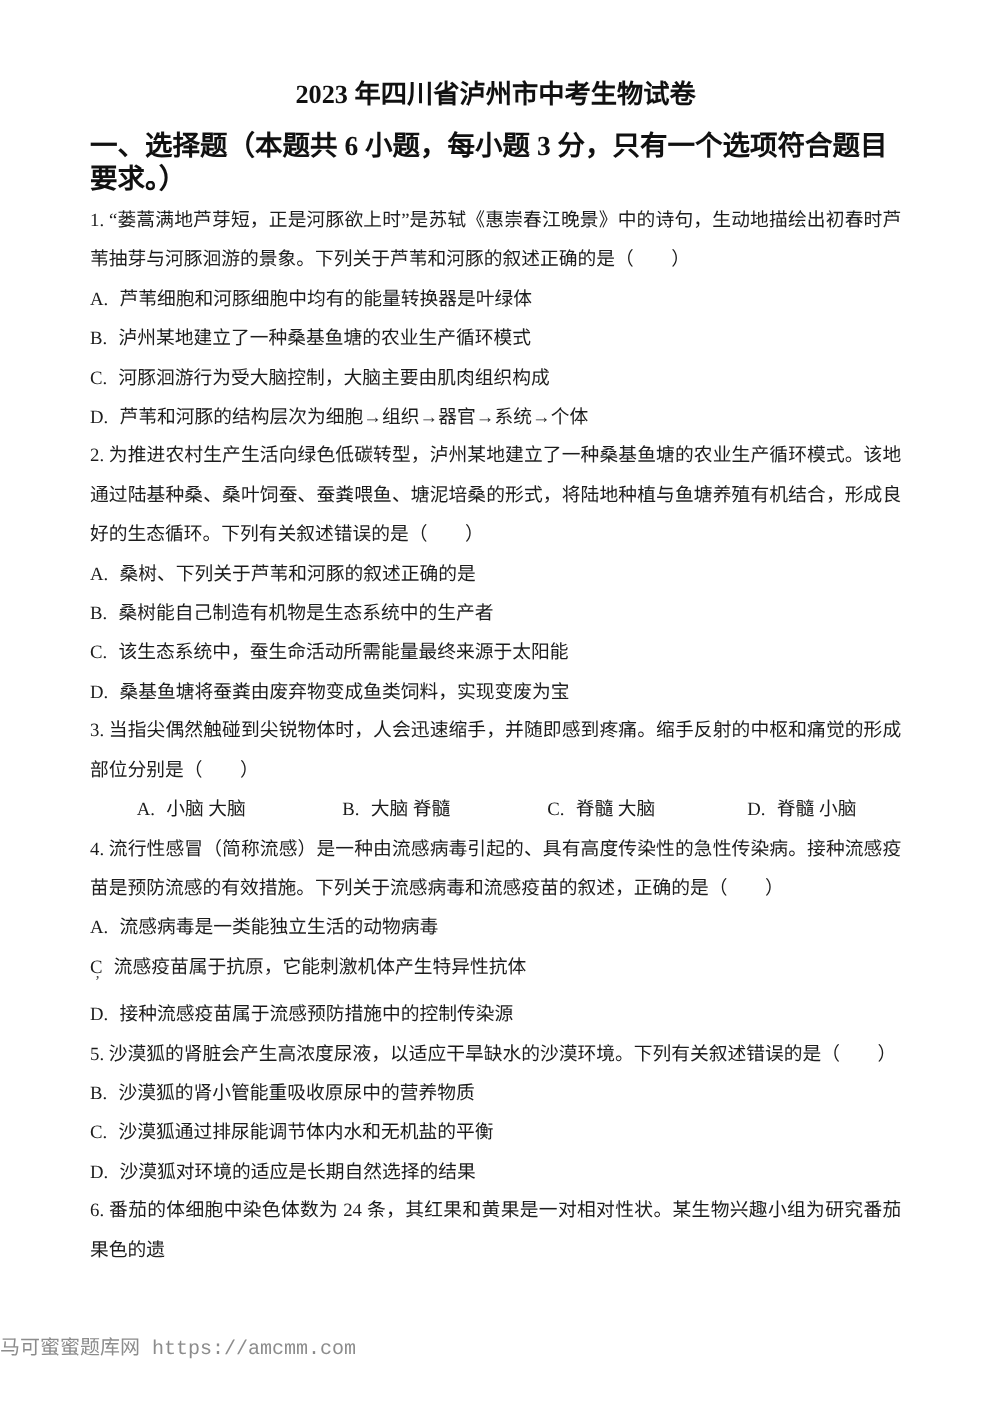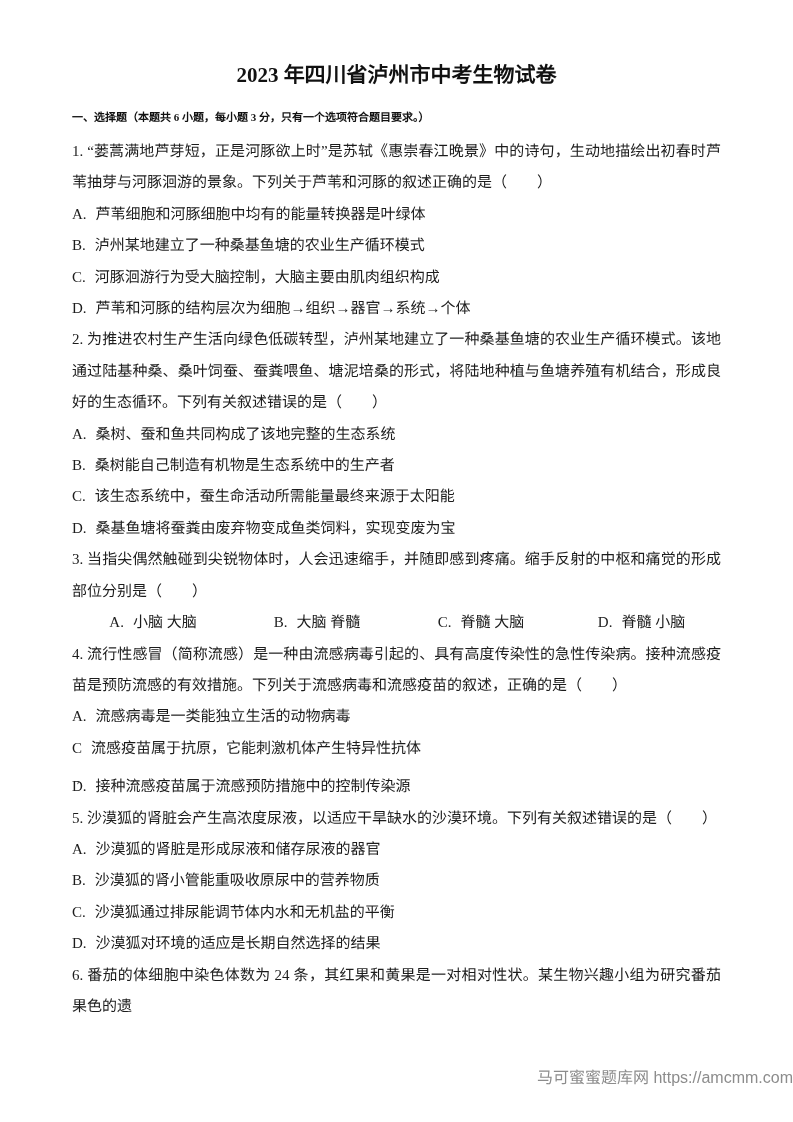--- a/index.html
+++ b/index.html
@@ -23,21 +23,21 @@
     margin: 0;
     padding-top: 60px;
     font-size: 21px;
     line-height: 30px;
     font-weight: bold;
     text-align: center;
     color: #111;
   }
   h2.section-heading {
     margin: 14px 0 0 0;
-    font-size: 11px;
+    font-size: 22px;
     line-height: 26px;
     font-weight: bold;
     text-align: left;
     color: #111;
   }
   .content {
     margin-top: 6px;
   }
   .content p {
     margin: 0;
@@ -63,22 +63,22 @@
     left: 76px;
     top: 778px;
     font-size: 12px;
     color: #333;
   }
   .footer {
     position: absolute;
     left: 0;
     right: 0;
     top: 1064px;
-    text-align: right;
-    font-family: Liberation Sans, sans-serif;
+    text-align: left;
+    font-family: Liberation Mono, monospace;
     font-size: 16px;
     color: #8c8c8c;
   }
 </style>
 </head>
 <body>
 
 <div class="page">
 
   <h1 class="doc-title">2023 年四川省泸州市中考生物试卷</h1>
@@ -87,40 +87,39 @@
 
   <div class="content">
 
     <p class="stem">1. “蒌蒿满地芦芽短，正是河豚欲上时”是苏轼《惠崇春江晚景》中的诗句，生动地描绘出初春时芦苇抽芽与河豚洄游的景象。下列关于芦苇和河豚的叙述正确的是（　　）</p>
     <p class="opt"><span class="opt-label">A.</span><span class="opt-text">芦苇细胞和河豚细胞中均有的能量转换器是叶绿体</span></p>
     <p class="opt"><span class="opt-label">B.</span><span class="opt-text">泸州某地建立了一种桑基鱼塘的农业生产循环模式</span></p>
     <p class="opt"><span class="opt-label">C.</span><span class="opt-text">河豚洄游行为受大脑控制，大脑主要由肌肉组织构成</span></p>
     <p class="opt"><span class="opt-label">D.</span><span class="opt-text">芦苇和河豚的结构层次为细胞→组织→器官→系统→个体</span></p>
 
     <p class="stem">2. 为推进农村生产生活向绿色低碳转型，泸州某地建立了一种桑基鱼塘的农业生产循环模式。该地通过陆基种桑、桑叶饲蚕、蚕粪喂鱼、塘泥培桑的形式，将陆地种植与鱼塘养殖有机结合，形成良好的生态循环。下列有关叙述错误的是（　　）</p>
-    <p class="opt"><span class="opt-label">A.</span><span class="opt-text">桑树、蚕和鱼共同构成了该地完整的生态系统</span></p>
+    <p class="opt"><span class="opt-label">A.</span><span class="opt-text">桑树、下列关于芦苇和河豚的叙述正确的是</span></p>
     <p class="opt"><span class="opt-label">B.</span><span class="opt-text">桑树能自己制造有机物是生态系统中的生产者</span></p>
     <p class="opt"><span class="opt-label">C.</span><span class="opt-text">该生态系统中，蚕生命活动所需能量最终来源于太阳能</span></p>
     <p class="opt"><span class="opt-label">D.</span><span class="opt-text">桑基鱼塘将蚕粪由废弃物变成鱼类饲料，实现变废为宝</span></p>
 
     <p class="stem">3. 当指尖偶然触碰到尖锐物体时，人会迅速缩手，并随即感到疼痛。缩手反射的中枢和痛觉的形成部位分别是（　　）</p>
     <div class="opt-row">
       <p class="opt"><span class="opt-label">A.</span><span class="opt-text">小脑 大脑</span></p>
       <p class="opt"><span class="opt-label">B.</span><span class="opt-text">大脑 脊髓</span></p>
       <p class="opt"><span class="opt-label">C.</span><span class="opt-text">脊髓 大脑</span></p>
       <p class="opt"><span class="opt-label">D.</span><span class="opt-text">脊髓 小脑</span></p>
     </div>
 
     <p class="stem">4. 流行性感冒（简称流感）是一种由流感病毒引起的、具有高度传染性的急性传染病。接种流感疫苗是预防流感的有效措施。下列关于流感病毒和流感疫苗的叙述，正确的是（　　）</p>
     <p class="opt"><span class="opt-label">A.</span><span class="opt-text">流感病毒是一类能独立生活的动物病毒</span></p>
     <p class="opt"><span class="opt-label">C</span><span class="opt-text">流感疫苗属于抗原，它能刺激机体产生特异性抗体</span></p>
     <p class="opt extra-gap-top"><span class="opt-label">D.</span><span class="opt-text">接种流感疫苗属于流感预防措施中的控制传染源</span></p>
 
     <p class="stem">5. 沙漠狐的肾脏会产生高浓度尿液，以适应干旱缺水的沙漠环境。下列有关叙述错误的是（　　）</p>
-    <p class="opt"><span class="opt-label">A.</span><span class="opt-text">沙漠狐的肾脏是形成尿液和储存尿液的器官</span></p>
     <p class="opt"><span class="opt-label">B.</span><span class="opt-text">沙漠狐的肾小管能重吸收原尿中的营养物质</span></p>
     <p class="opt"><span class="opt-label">C.</span><span class="opt-text">沙漠狐通过排尿能调节体内水和无机盐的平衡</span></p>
     <p class="opt"><span class="opt-label">D.</span><span class="opt-text">沙漠狐对环境的适应是长期自然选择的结果</span></p>
 
     <p class="stem">6. 番茄的体细胞中染色体数为 24 条，其红果和黄果是一对相对性状。某生物兴趣小组为研究番茄果色的遗</p>
 
   </div>
 
   <span class="stray-mark">’</span>
 

